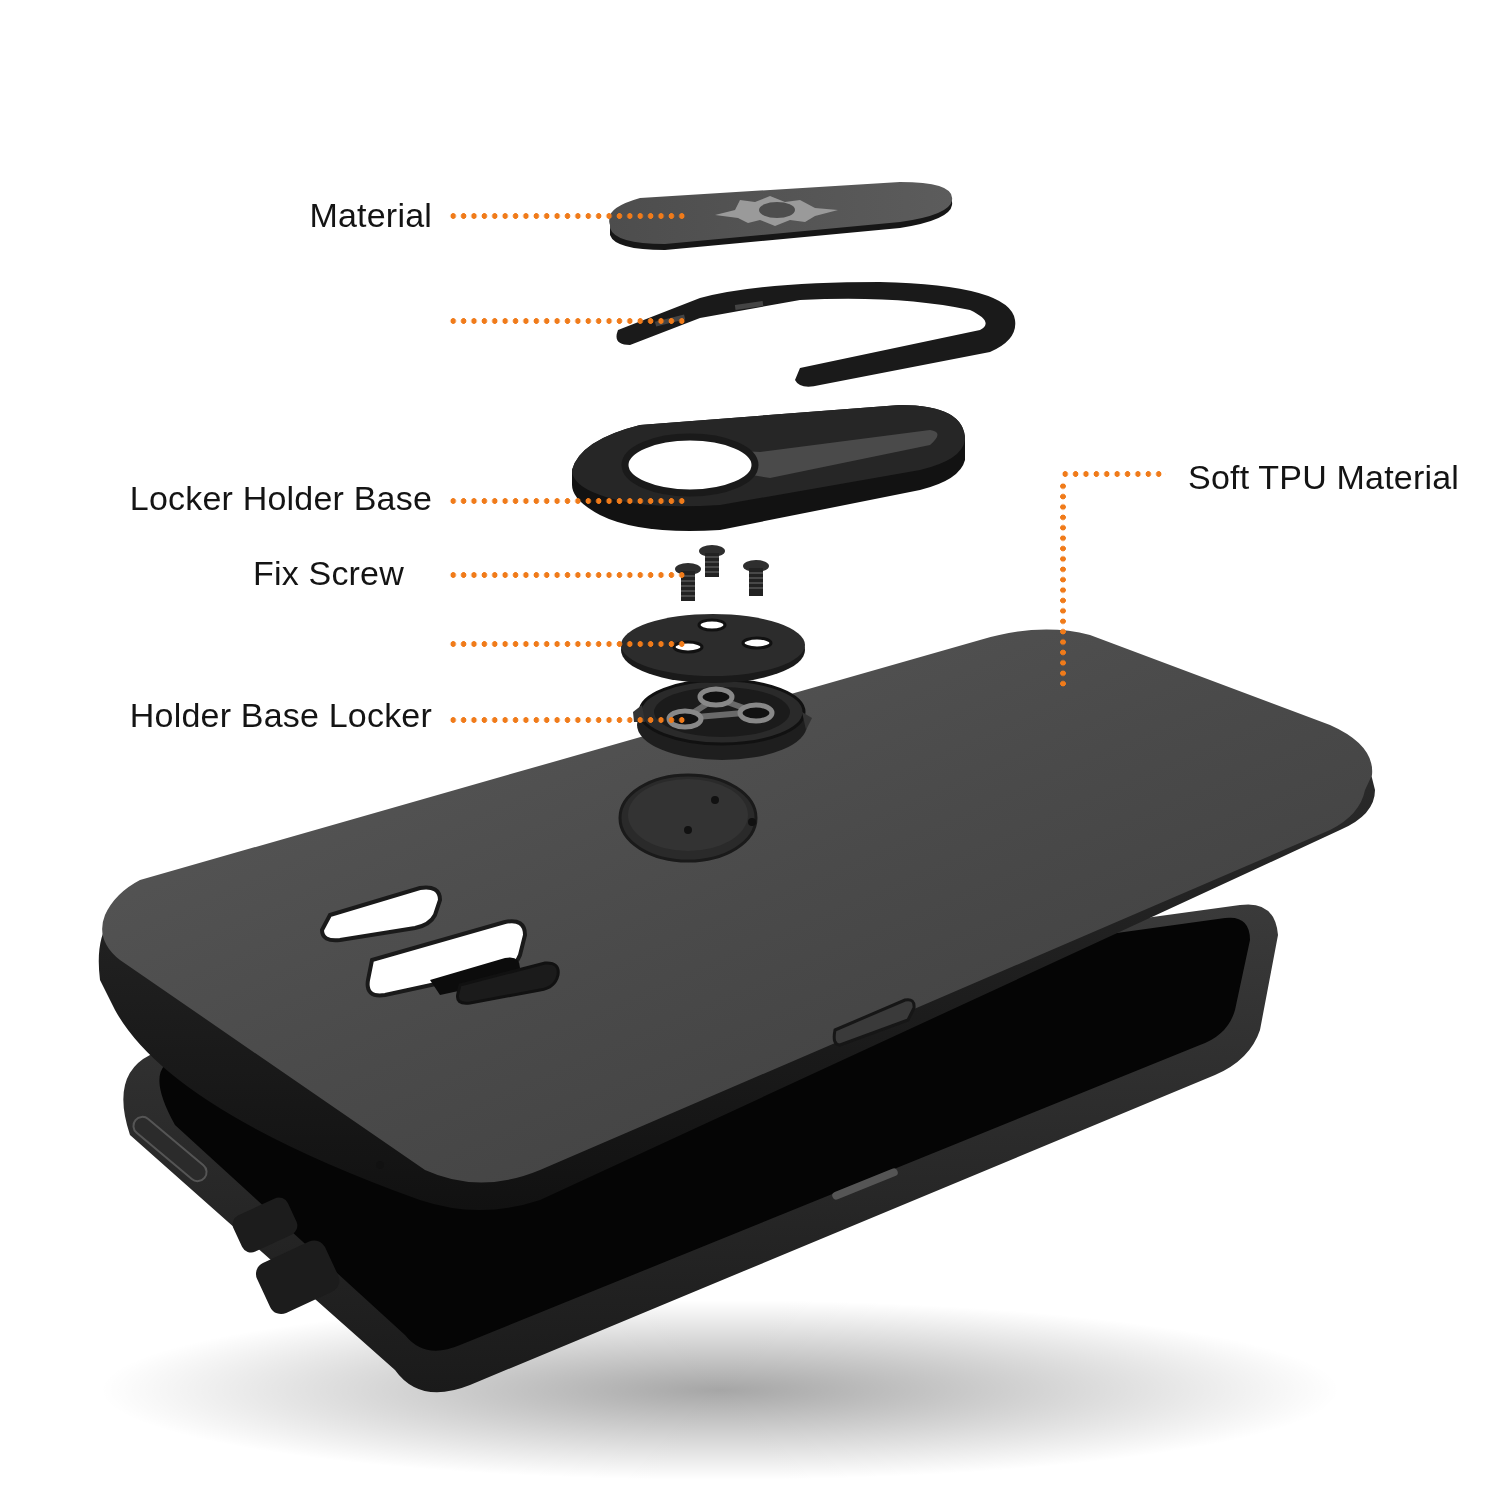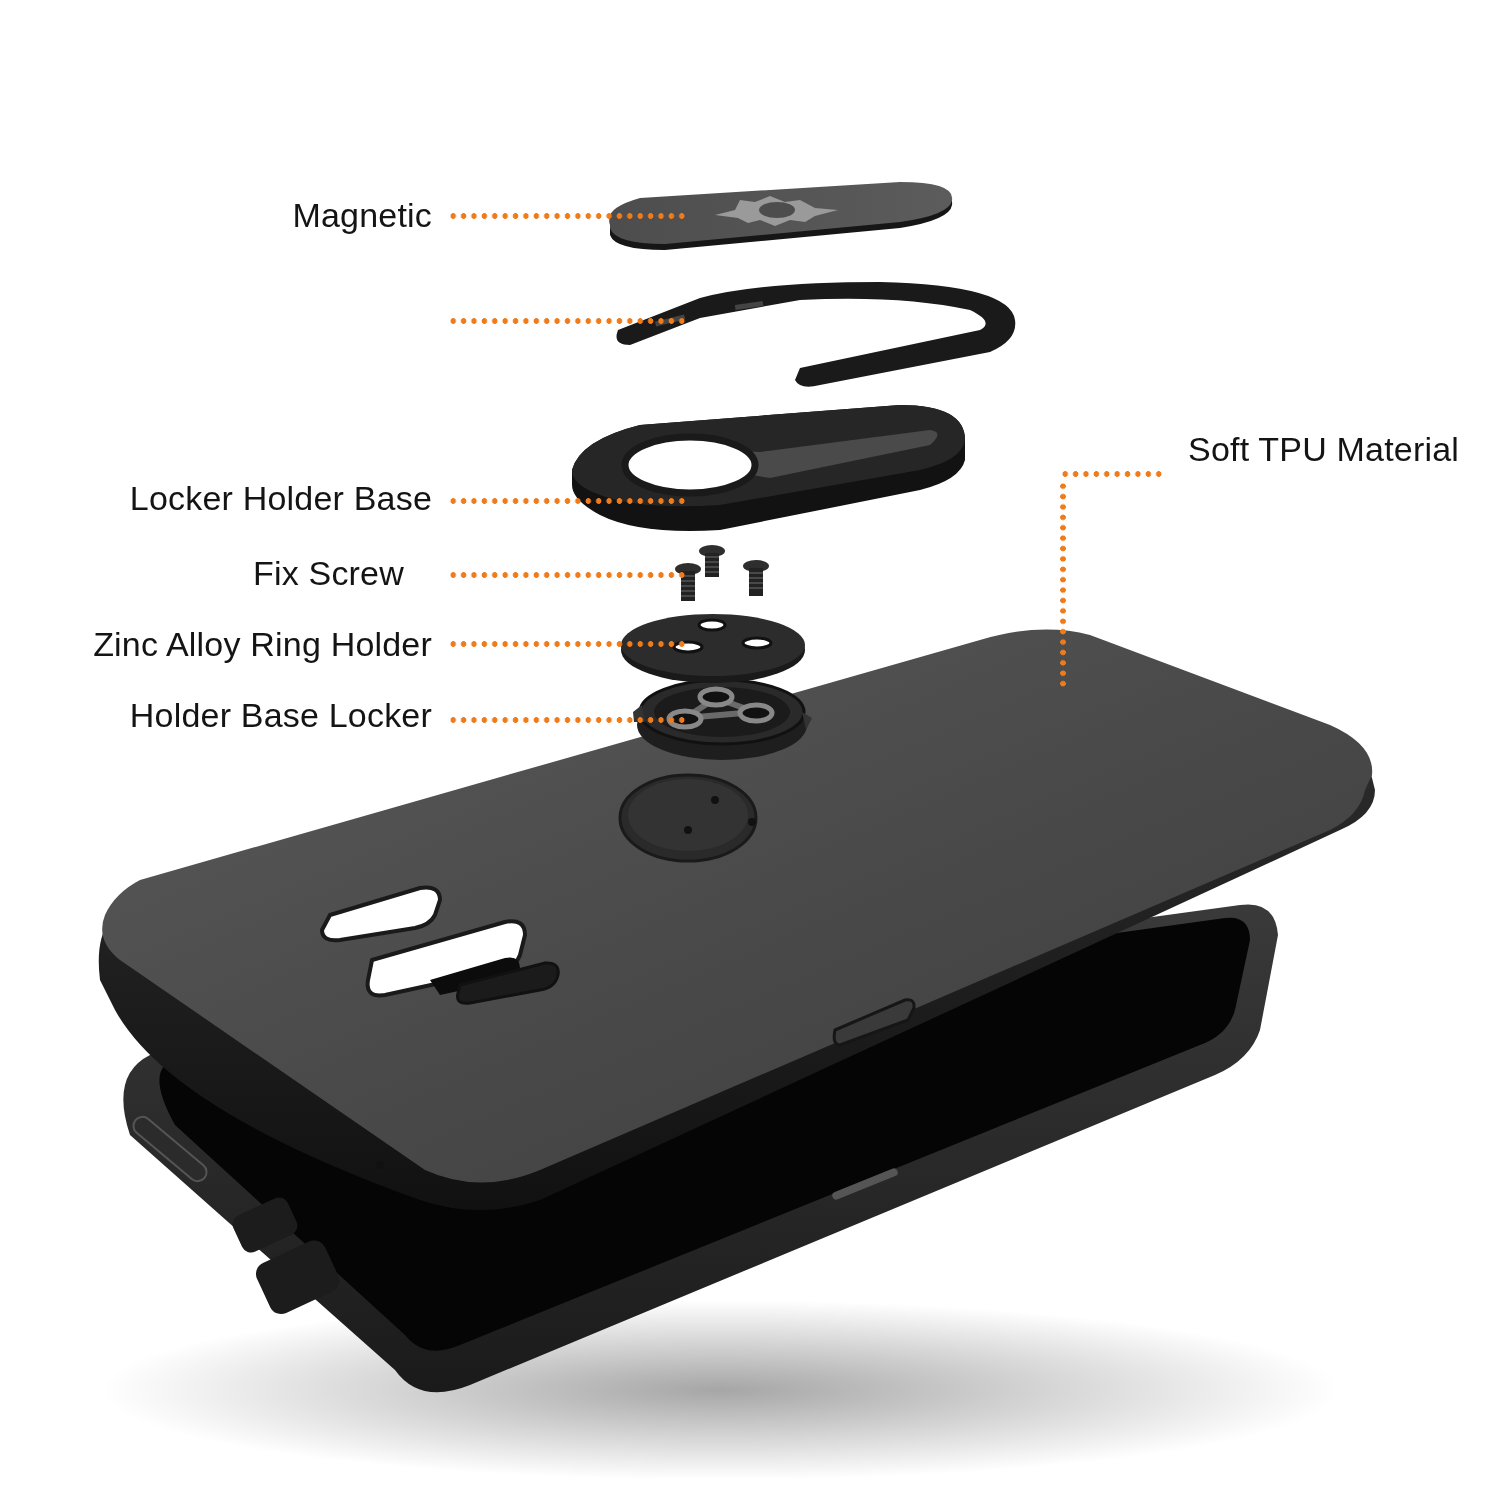--- a/index.html
+++ b/index.html
@@ -143,26 +143,25 @@
     <g>
       <path d="M610 225 Q605 210 640 200 L900 185 Q955 185 952 205 Q950 220 900 228 L665 250 Q615 250 610 235 Z" fill="#161616"></path>
       <path d="M610 222 Q605 208 640 198 L900 182 Q955 182 952 200 Q950 215 900 222 L665 244 Q615 244 610 228 Z" fill="url(#plateGrad)"></path>
       <g>
         <path d="M715 215 L735 210 L740 200 L755 202 L770 196 L785 202 L800 200 L815 208 L838 210 L815 216 L805 222 L790 220 L775 226 L760 220 L748 223 L738 218 Z" fill="#9a9a9a"></path>
         <ellipse cx="777" cy="210" rx="18" ry="8" fill="#4d4d4d"></ellipse>
       </g>
     </g>
   </svg>
 
-  <div class="label right" style="right:1068px; top:198px;">Magnetic</div>
+  <div class="label right" style="right:1068px; top:198px;">Material</div>
   <div class="label right" style="right:1068px; top:481px;">Locker Holder Base</div>
   <div class="label right" style="right:1096px; top:556px;margin-left:20px;">Fix Screw</div>
-  <div class="label right" style="right:1068px; top:627px;">Zinc Alloy Ring Holder</div>
   <div class="label right" style="right:1068px; top:698px;">Holder Base Locker</div>
-  <div class="label" style="left:1188px; top:432px;">Soft TPU Material</div>
+  <div class="label" style="left:1188px; top:460px;">Soft TPU Material</div>
 
   <div class="leader-h" style="left:448px; top:213px; width:240px;"></div>
   <div class="leader-h" style="left:448px; top:318px; width:240px;"></div>
   <div class="leader-h" style="left:448px; top:498px; width:240px;"></div>
   <div class="leader-h" style="left:448px; top:572px; width:240px;"></div>
   <div class="leader-h" style="left:448px; top:641px; width:240px;"></div>
   <div class="leader-h" style="left:448px; top:717px; width:240px;"></div>
   <div class="leader-h" style="left:1060px; top:471px; width:106px;"></div>
   <div class="leader-v" style="left:1060px; top:481px; height:208px;"></div>
 </div>

